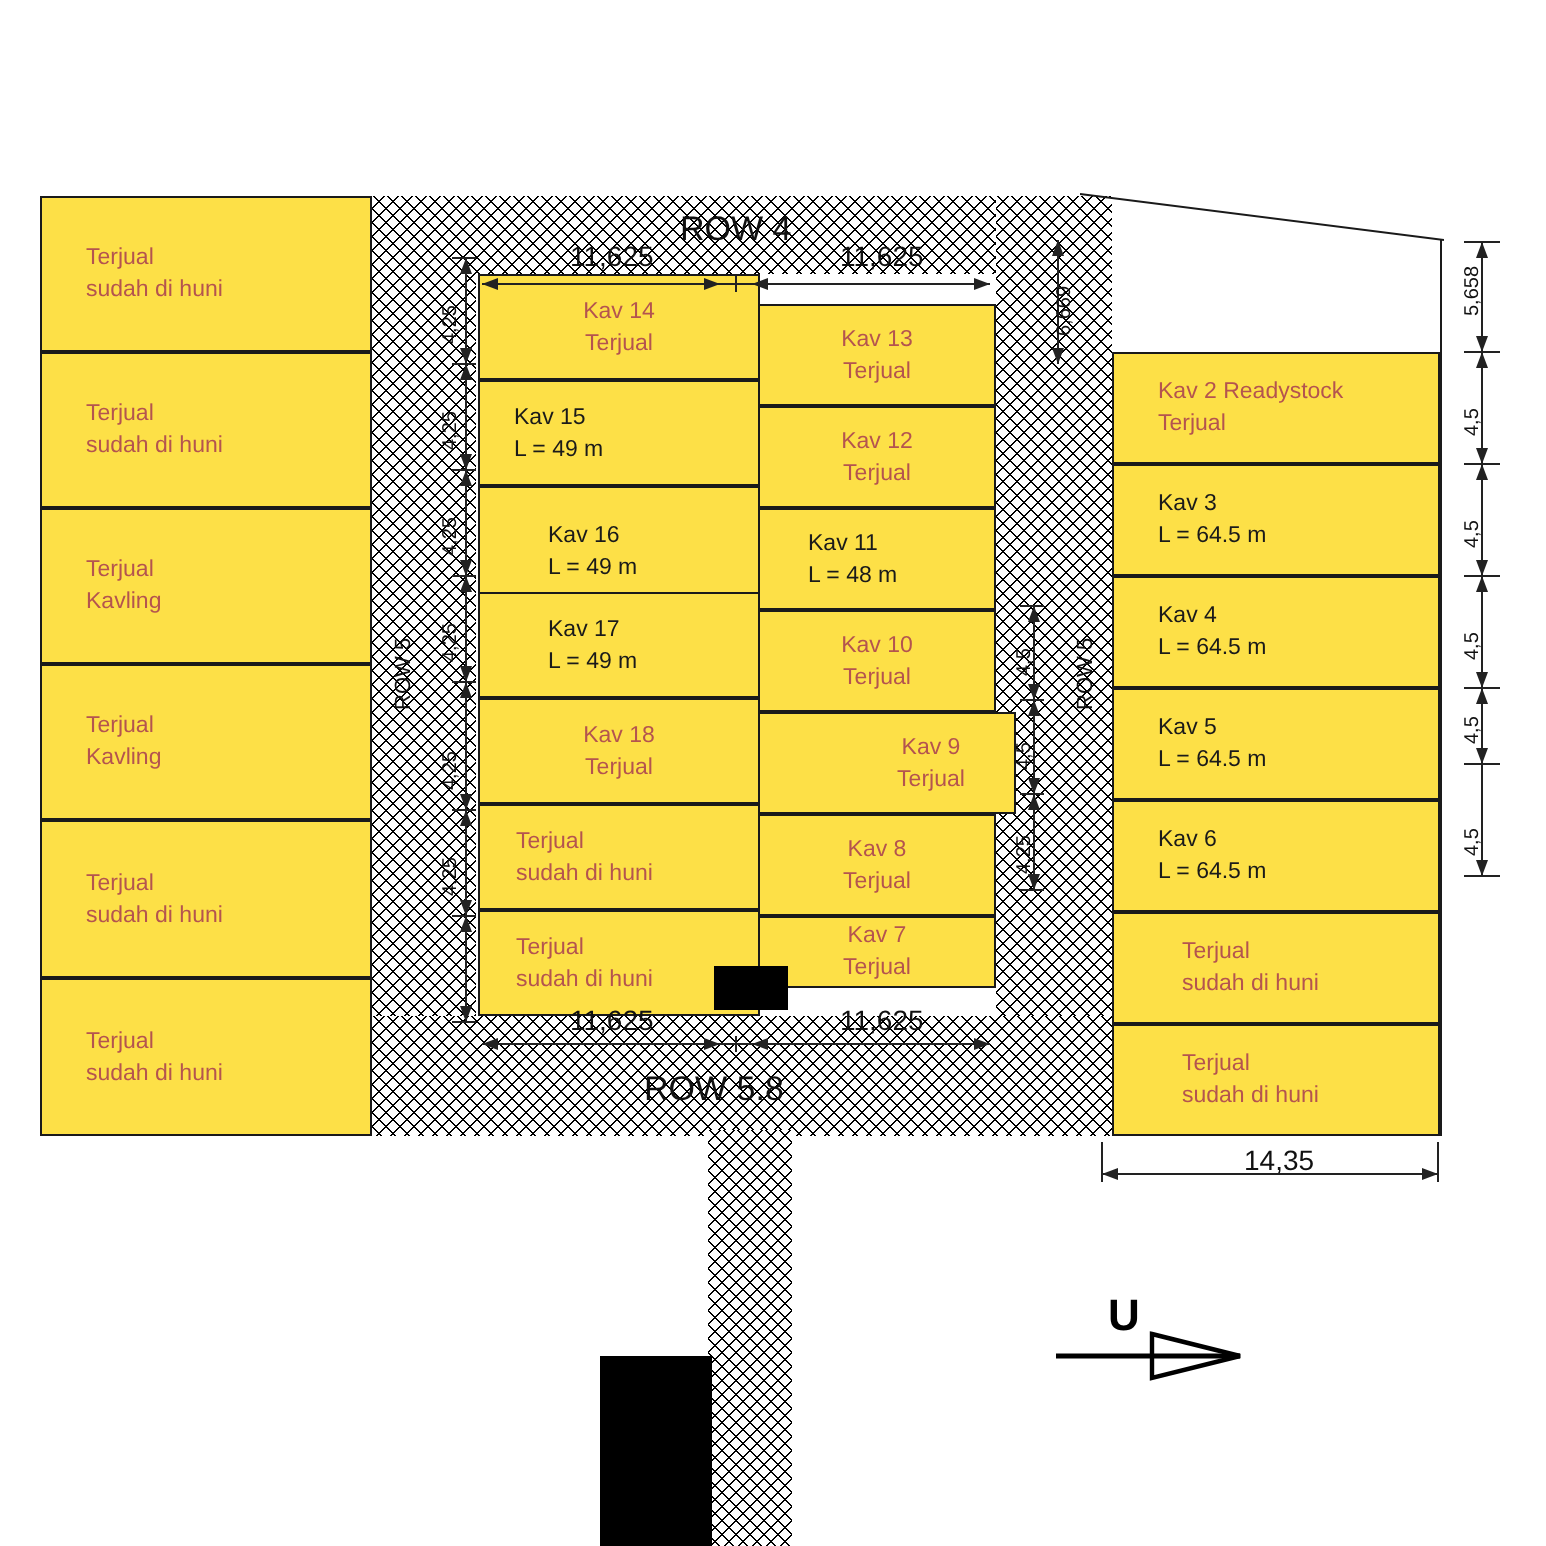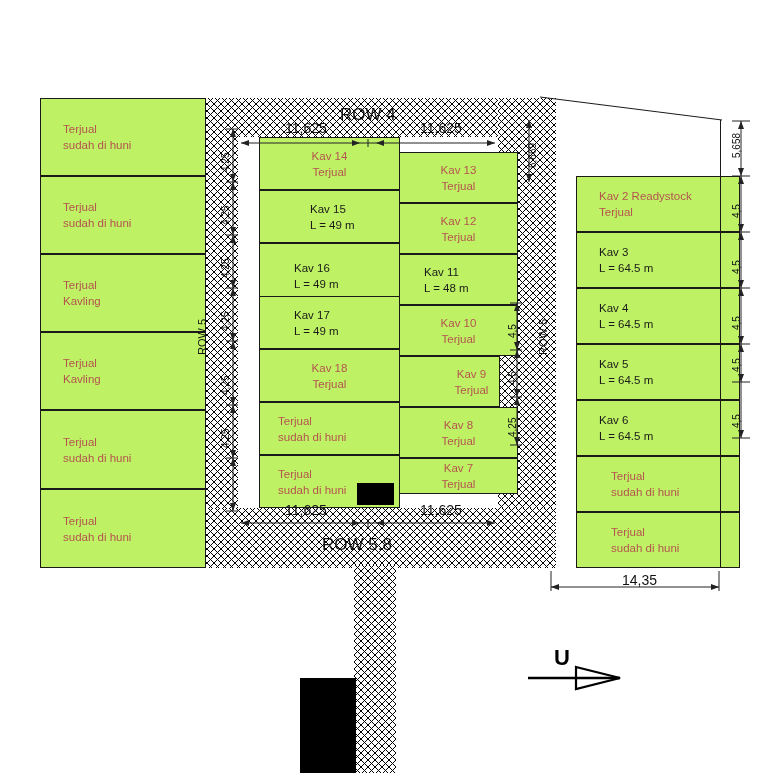--- a/index.html
+++ b/index.html
@@ -7,23 +7,23 @@
   body{width:773px;height:773px;overflow:hidden;
        font-family:"Liberation Sans","DejaVu Sans",sans-serif;
        -webkit-font-smoothing:antialiased;}
   #canvas{position:relative;width:773px;height:773px;background:#fff;}
 
   
   .abs{position:absolute;box-sizing:border-box;}
 
   
   .cell{position:absolute;box-sizing:border-box;
-        border:1px solid #1a1a1a;background:#bef264;
+        border:1px solid #1a1a1a;background:#fde047;
         display:flex;flex-direction:column;justify-content:center;
-        padding-left:22px;margin-left:20px;}
+        padding-left:22px;}
   .cell .l1,.cell .l2{font-size:11.5px;line-height:16px;color:#1a1a1a;white-space:nowrap;}
   .cell.sold .l1,.cell.sold .l2{color:#b4544f;}
   .cell.ctr{align-items:center;padding-left:0;}
   .cell.ctr .l1,.cell.ctr .l2{text-align:center;}
 
   
   .road{position:absolute;box-sizing:border-box;
         background-color:#ffffff;
         background-image:
           repeating-linear-gradient(45deg, #000 0 1px, transparent 1px 5px),
@@ -91,21 +91,21 @@
       <div class="l1">Terjual</div>
       <div class="l2">sudah di huni</div>
     </div>
   </div>
 
   <div class="abs" style="left:239px;top:137px;width:141px;height:371px;">
     <div class="cell ctr sold" style="left:0;top:0px;width:141px;height:53px;">
       <div class="l1">Kav 14</div>
       <div class="l2">Terjual</div>
     </div>
-    <div class="cell" style="left:0;top:53px;width:141px;height:53px;padding-left:50px;">
+    <div class="cell" style="left:0;top:53px;width:141px;height:53px;padding-left:17px;">
       <div class="l1">Kav 15</div>
       <div class="l2">L = 49 m</div>
     </div>
     <div class="cell" style="left:0;top:106px;width:141px;height:66px;padding-left:34px;">
       <div class="l1">Kav 16</div>
       <div class="l2">L = 49 m</div>
     </div>
     <div class="cell" style="left:0;top:159px;width:141px;height:53px;padding-left:34px;">
       <div class="l1">Kav 17</div>
       <div class="l2">L = 49 m</div>
@@ -134,21 +134,21 @@
       <div class="l2">Terjual</div>
     </div>
     <div class="cell" style="left:0;top:102px;width:119px;height:51px;padding-left:24px;">
       <div class="l1">Kav 11</div>
       <div class="l2">L = 48 m</div>
     </div>
     <div class="cell ctr sold" style="left:0;top:153px;width:119px;height:51px;">
       <div class="l1">Kav 10</div>
       <div class="l2">Terjual</div>
     </div>
-    <div class="cell ctr sold" style="left:0;top:204px;width:101px;height:51px;padding-left:44px;">
+    <div class="cell ctr sold" style="left:0;top:204px;width:129px;height:51px;padding-left:44px;">
       <div class="l1">Kav 9</div>
       <div class="l2">Terjual</div>
     </div>
     <div class="cell ctr sold" style="left:0;top:255px;width:119px;height:51px;">
       <div class="l1">Kav 8</div>
       <div class="l2">Terjual</div>
     </div>
     <div class="cell ctr sold" style="left:0;top:306px;width:119px;height:36px;">
       <div class="l1">Kav 7</div>
       <div class="l2">Terjual</div>

